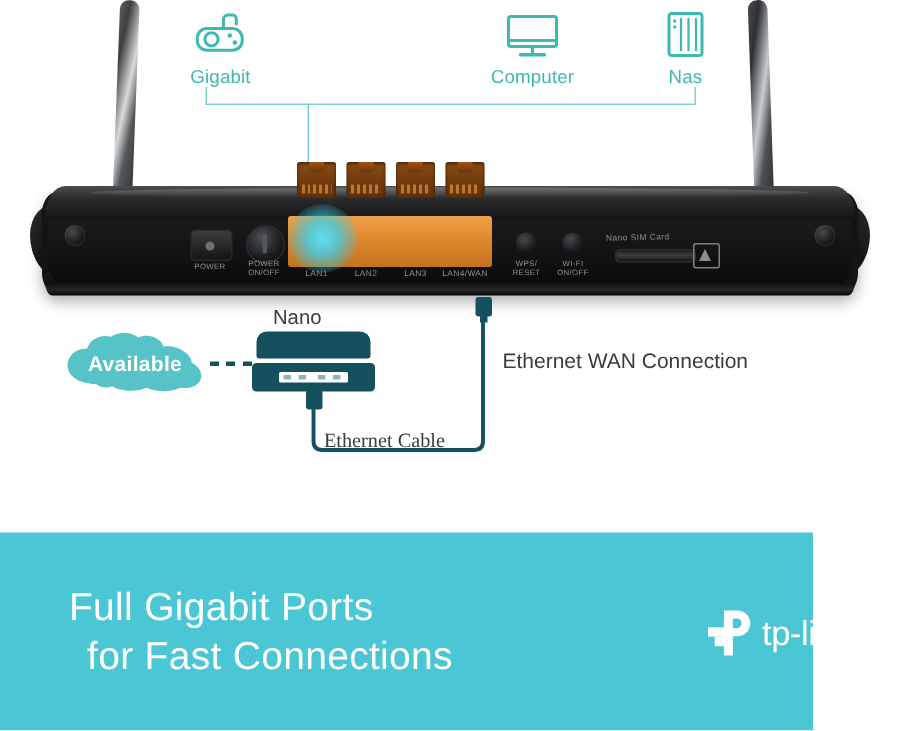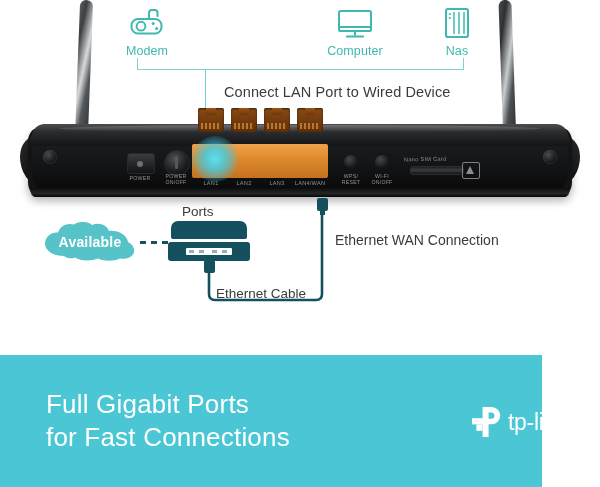--- a/index.html
+++ b/index.html
@@ -234,21 +234,21 @@
   }
   .modem-plug{
     position:absolute;left:37px;top:40px;width:9px;height:7px;background:#15505f;border-radius:0 0 2px 2px;
   }
 
   
   .eth-path{position:absolute;left:0;top:0;width:600px;height:130px;}
 
   .eth-label{
     position:absolute;left:216px;top:90px;font-size:13.5px;color:#3b3b3d;
-    font-family:Liberation Sans, sans-serif;white-space:nowrap;
+    font-family:Liberation Serif, serif;white-space:nowrap;
   }
   .wan-label{
     position:absolute;left:335px;top:36px;font-size:14px;color:#3b3b3d;
     font-family:"Liberation Sans", sans-serif;white-space:nowrap;
   }
 
   .rj45{
     position:absolute;width:11px;height:13px;background:#15505f;border-radius:2px;
   }
   .rj45::after{
@@ -258,21 +258,21 @@
 
   
   .banner{
     position:absolute;left:0;top:355px;width:542px;height:132px;
   }
   .banner-headline{
     position:absolute;left:46px;top:33px;
     color:#ffffff;font-size:26px;line-height:33px;letter-spacing:.2px;
     font-family:"Liberation Sans", sans-serif;white-space:nowrap;
   }
-  .banner-headline .l2{display:block;}
+  .banner-headline .l2{display:block;margin-left:12px;}
   .logo{
     position:absolute;left:470px;top:46px;width:106px;height:42px;
     display:flex;align-items:center;gap:6px;
   }
   .logo .mark{position:relative;width:32px;height:34px;flex:none;}
   .logo .wordmark{
     color:#ffffff;font-size:23px;letter-spacing:-.3px;
     font-family:"Liberation Sans", sans-serif;white-space:nowrap;
   }
 </style>
@@ -286,21 +286,21 @@
     <div class="device d-gaming">
       <div class="ic">
         <svg width="40" height="34" viewBox="0 0 40 34" fill="none" stroke="#3fb9b0" stroke-width="2" stroke-linecap="round" stroke-linejoin="round">
           <path d="M22 13 V7 a3 3 0 0 1 3-3 h3 a2.5 2.5 0 0 1 2.5 2.5 V10"></path>
           <path d="M7 13 h17 a6.5 6.5 0 0 1 6.5 6.5 v1.5 A6.5 6.5 0 0 1 24 27.5 H7 A6.5 6.5 0 0 1 .5 21 v-1.5 A6.5 6.5 0 0 1 7 13 Z" transform="translate(4,0)"></path>
           <circle cx="14" cy="20.2" r="4.4"></circle>
           <circle cx="26.2" cy="17.6" r="1.5" fill="#3fb9b0" stroke="none"></circle>
           <circle cx="29.6" cy="22.4" r="1.5" fill="#3fb9b0" stroke="none"></circle>
         </svg>
       </div>
-      <div class="lbl">Modem</div>
+      <div class="lbl">Gigabit</div>
     </div>
 
 
     <div class="device d-computer">
       <div class="ic">
         <svg width="40" height="34" viewBox="0 0 40 34" fill="none" stroke="#3fb9b0" stroke-width="2" stroke-linecap="round" stroke-linejoin="round">
           <rect x="4" y="5" width="32" height="20" rx="1.6"></rect>
           <path d="M4 21 H36" stroke-width="2"></path>
           <path d="M20 25 V29"></path>
           <path d="M12 30.5 H28" stroke-width="2.2"></path>
@@ -322,21 +322,20 @@
     </div>
   </div>
 
   <div class="bracket">
     <div class="bk-h"></div>
     <div class="bk-v l"></div>
     <div class="bk-v r"></div>
   </div>
   <div class="drop-line"></div>
 
-  <div class="lan-caption">Connect LAN Port to Wired Device</div>
 
   <div class="router">
 
     <div class="antenna left"></div>
     <div class="antenna right"></div>
 
     <div class="wing l"></div>
     <div class="wing r"></div>
 
     <div class="chassis"></div>
@@ -388,21 +387,21 @@
           C18 4 25 0.5 32 2.5 C37 -1 46 -1 50 3 C57 0 65 3 67 9
           C76 8 85 13 86 20 C90 22 93 26 92 30 C91 35 85 37.5 78 36.5
           C72 39.5 62 39.5 56 36.5 C49 39.5 38 39 33 35.5
           C29.5 37 25 36.5 22 34 Z"></path>
       </svg>
       <div class="ctext">Available</div>
     </div>
 
     <div class="dashline"></div>
 
-    <div class="modem-label">Ports</div>
+    <div class="modem-label">Nano</div>
     <div class="modem">
       <div class="modem-top"></div>
       <div class="modem-base"></div>
       <div class="modem-leds">
         <span style="left:3px"></span>
           <span style="left:13px"></span>
         <span style="left:26px"></span>
           <span style="left:36px"></span>
       </div>
       <div class="modem-plug"></div>

